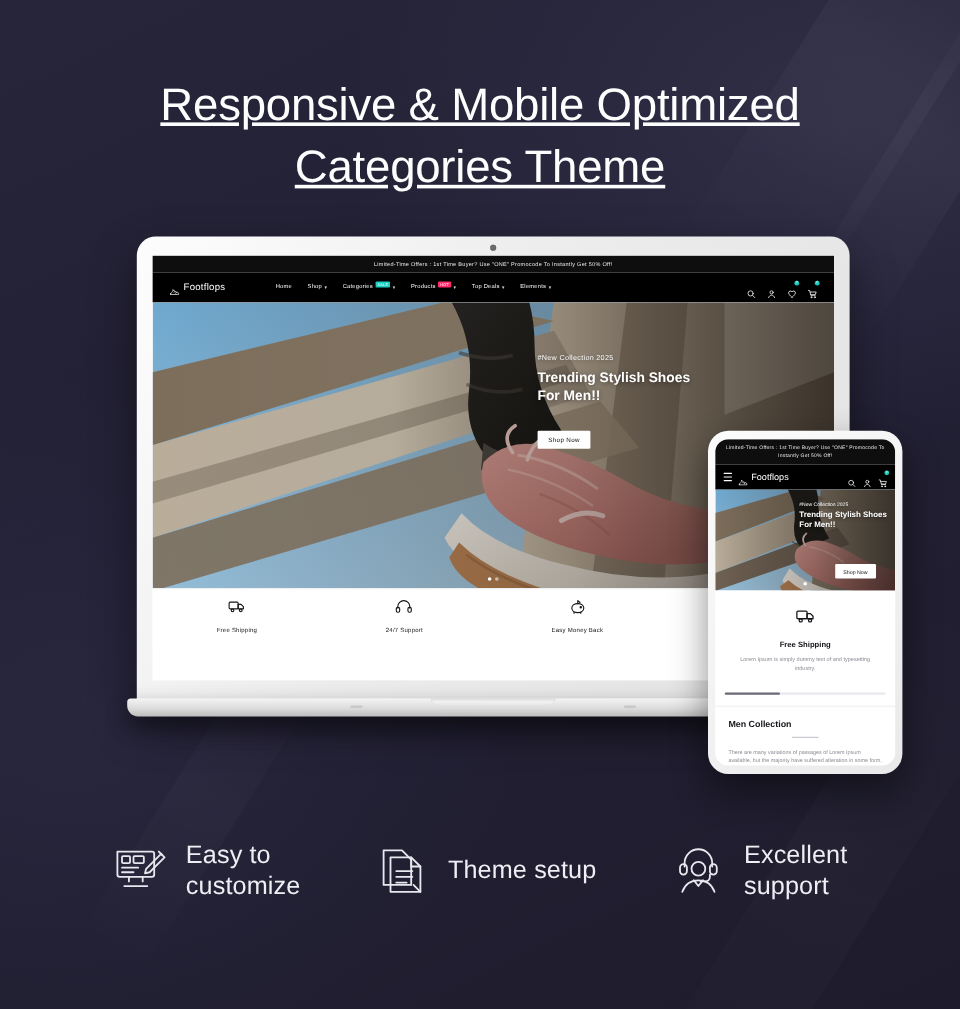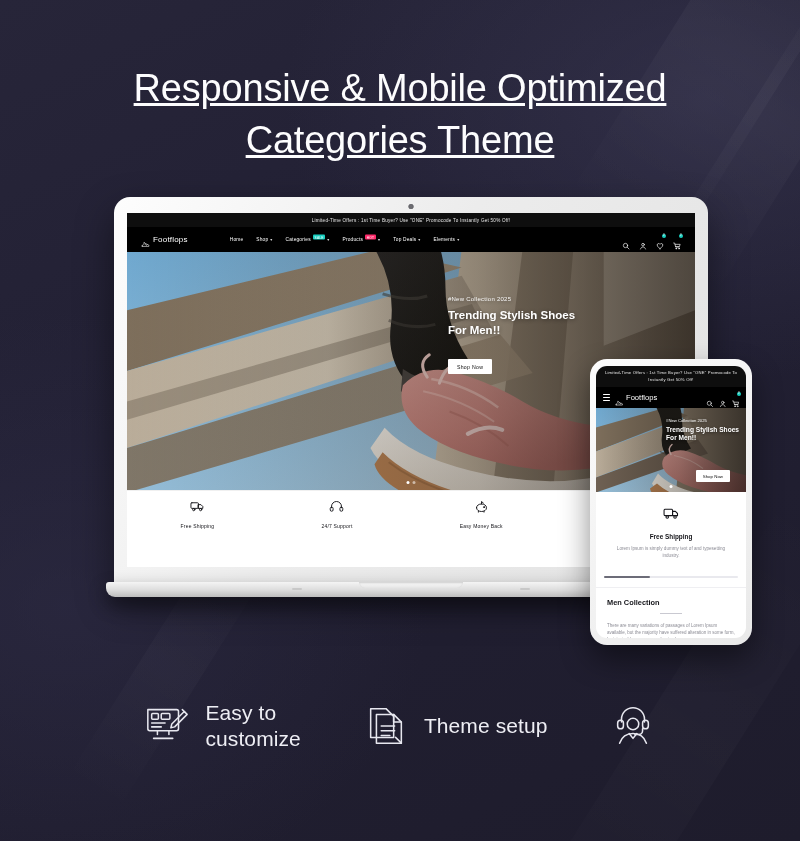--- a/index.html
+++ b/index.html
@@ -606,17 +606,21 @@
         <svg viewBox="0 0 48 48" fill="none" stroke="currentColor" stroke-width="1.6" stroke-linecap="round" stroke-linejoin="round">
           <path d="M12 22v-3a12 12 0 0 1 24 0v3"></path>
           <rect x="8" y="20" width="6" height="9" rx="3"></rect>
           <rect x="34" y="20" width="6" height="9" rx="3"></rect>
           <path d="M34 29v2a4 4 0 0 1-4 4h-4"></path>
           <circle cx="24" cy="24" r="6"></circle>
           <path d="M10 44c2.5-7 7.5-10 14-10s11.5 3 14 10"></path>
           <path d="M20 34l4 5 4-5"></path>
         </svg>
       </span>
+      <span class="ben-label">
+        <span style="display:block">Excellent</span>
+        <span style="display:block">support</span>
+      </span>
     </div>
 
   </div>
 
 </div>
 
 </body></html>

